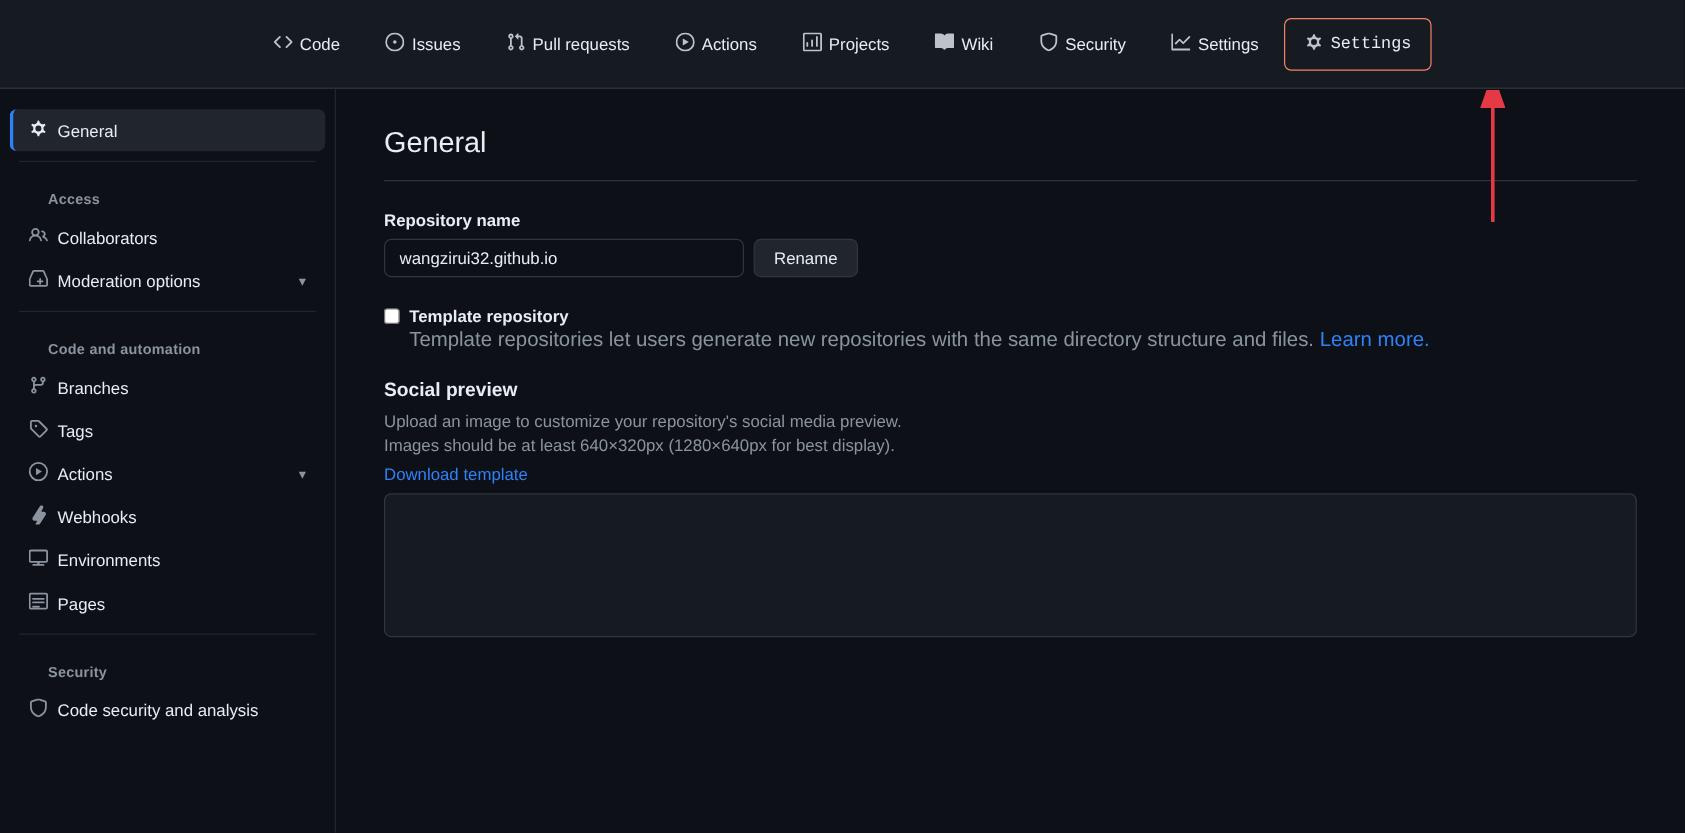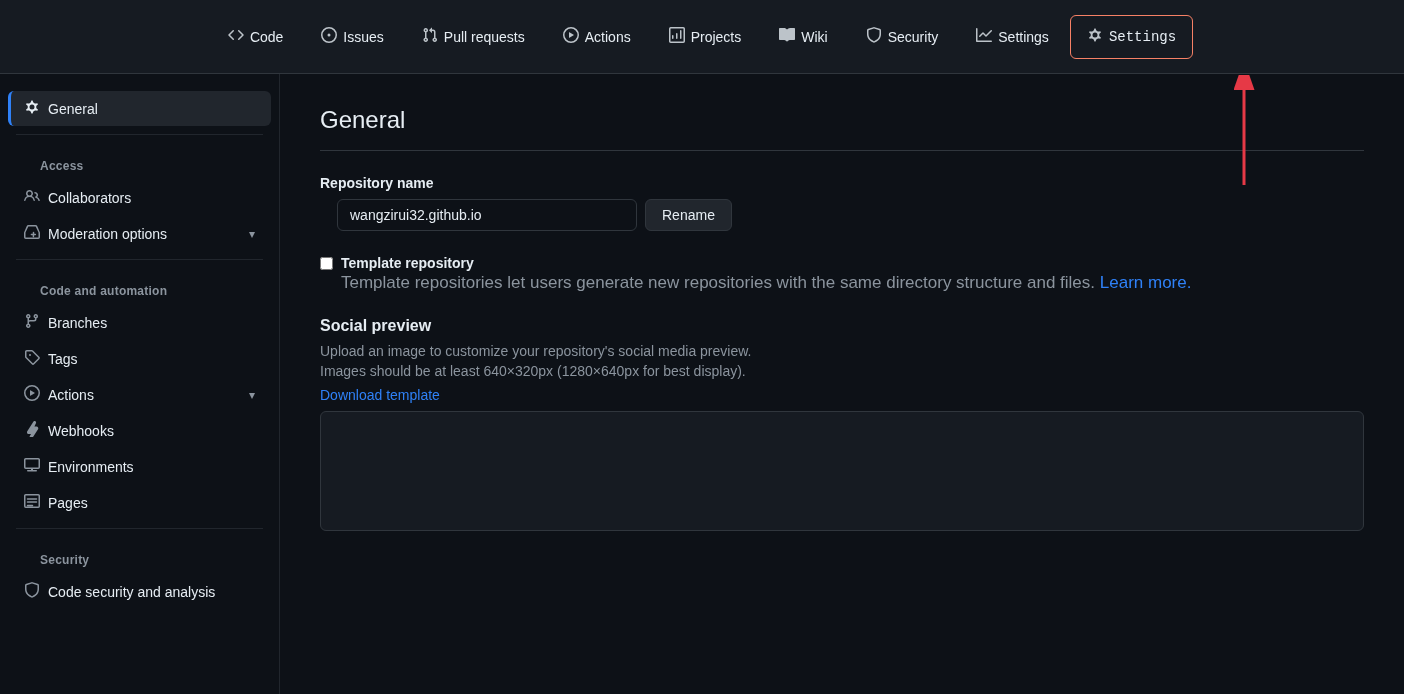--- a/index.html
+++ b/index.html
@@ -130,21 +130,20 @@
     .form-label {
       display: block;
       font-weight: 600;
       margin-bottom: 8px;
       color: #e6edf3;
     }
     .form-row {
       display: flex;
       gap: 8px;
       align-items: center;
-      margin-left: 17px;
     }
     .text-input {
       background: #0d1117;
       border: 1px solid #30363d;
       border-radius: 6px;
       color: #e6edf3;
       padding: 5px 12px;
       font-size: 14px;
       height: 32px;
       min-width: 300px;

